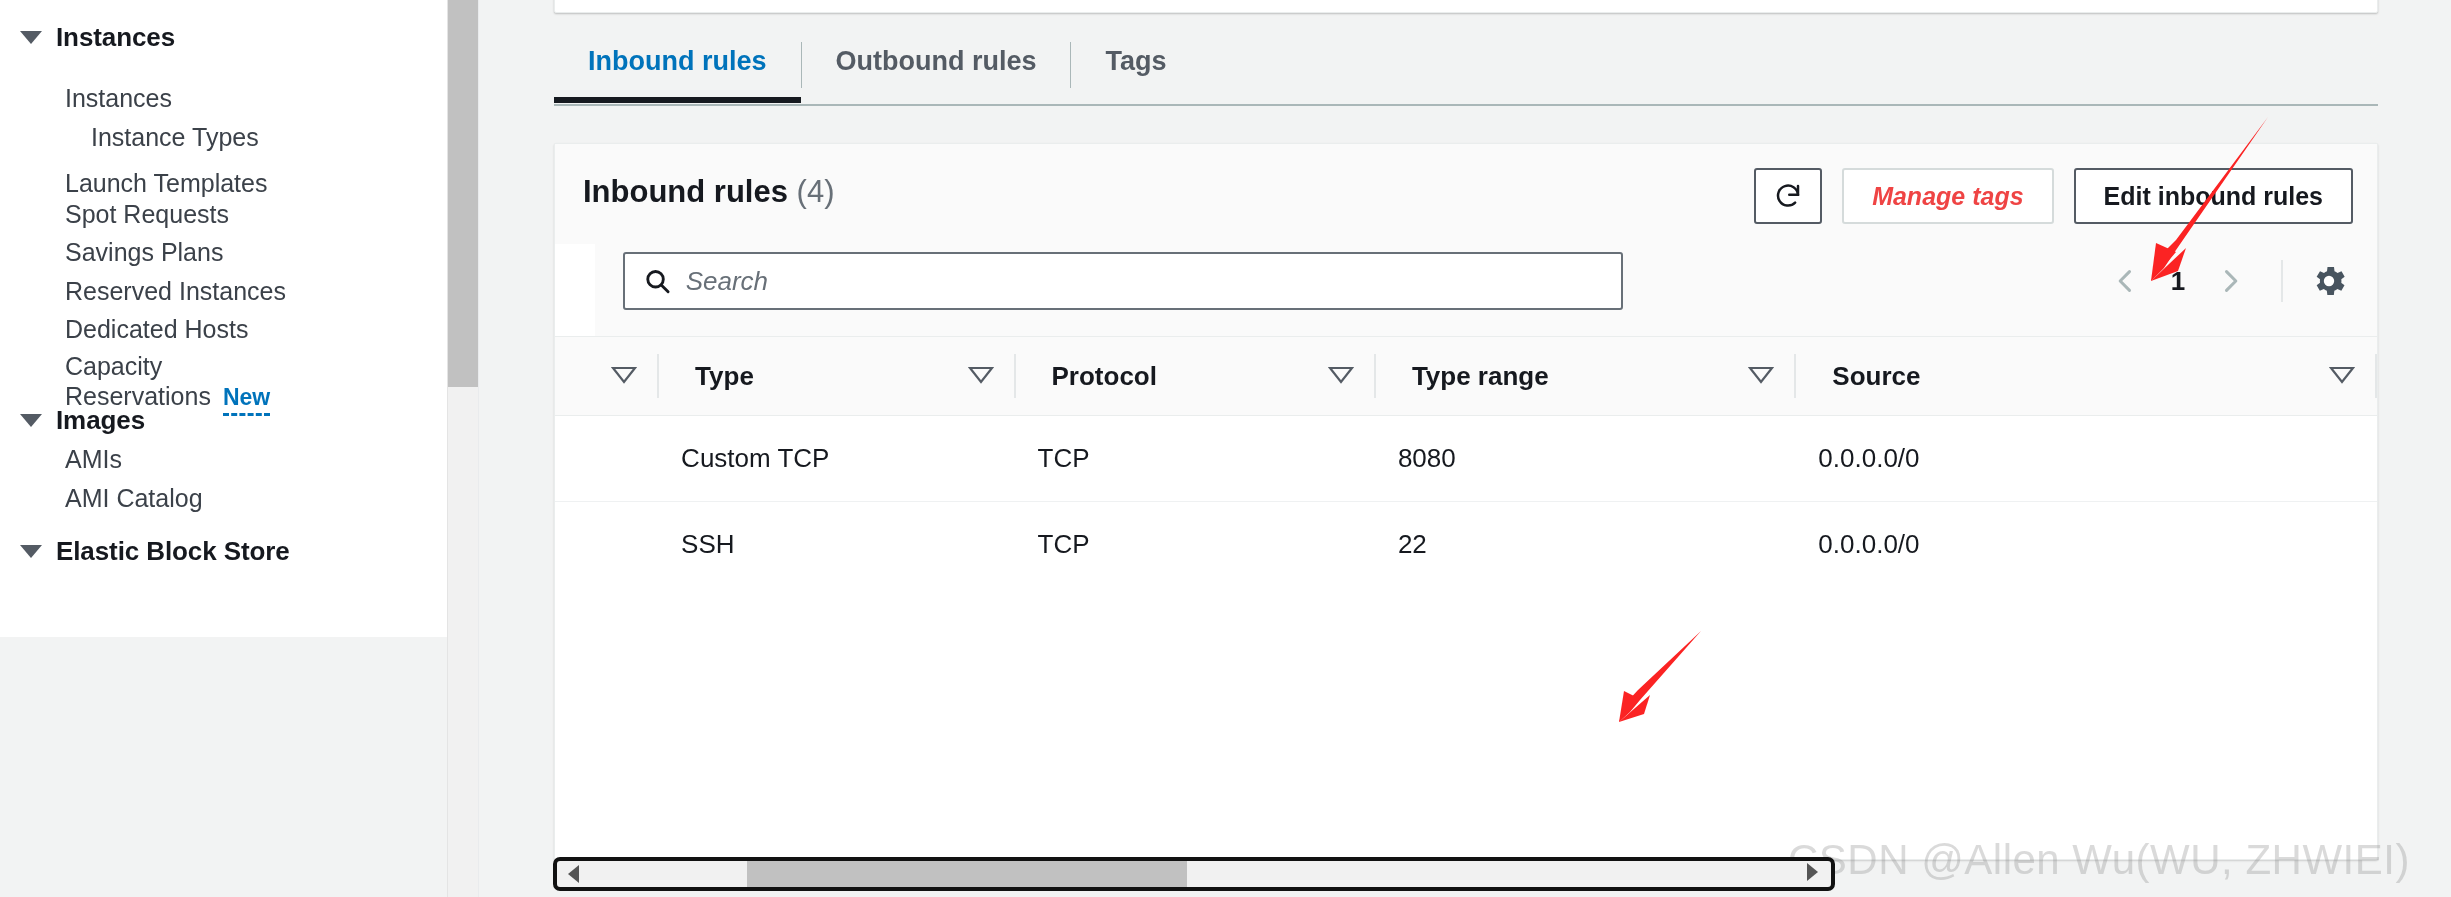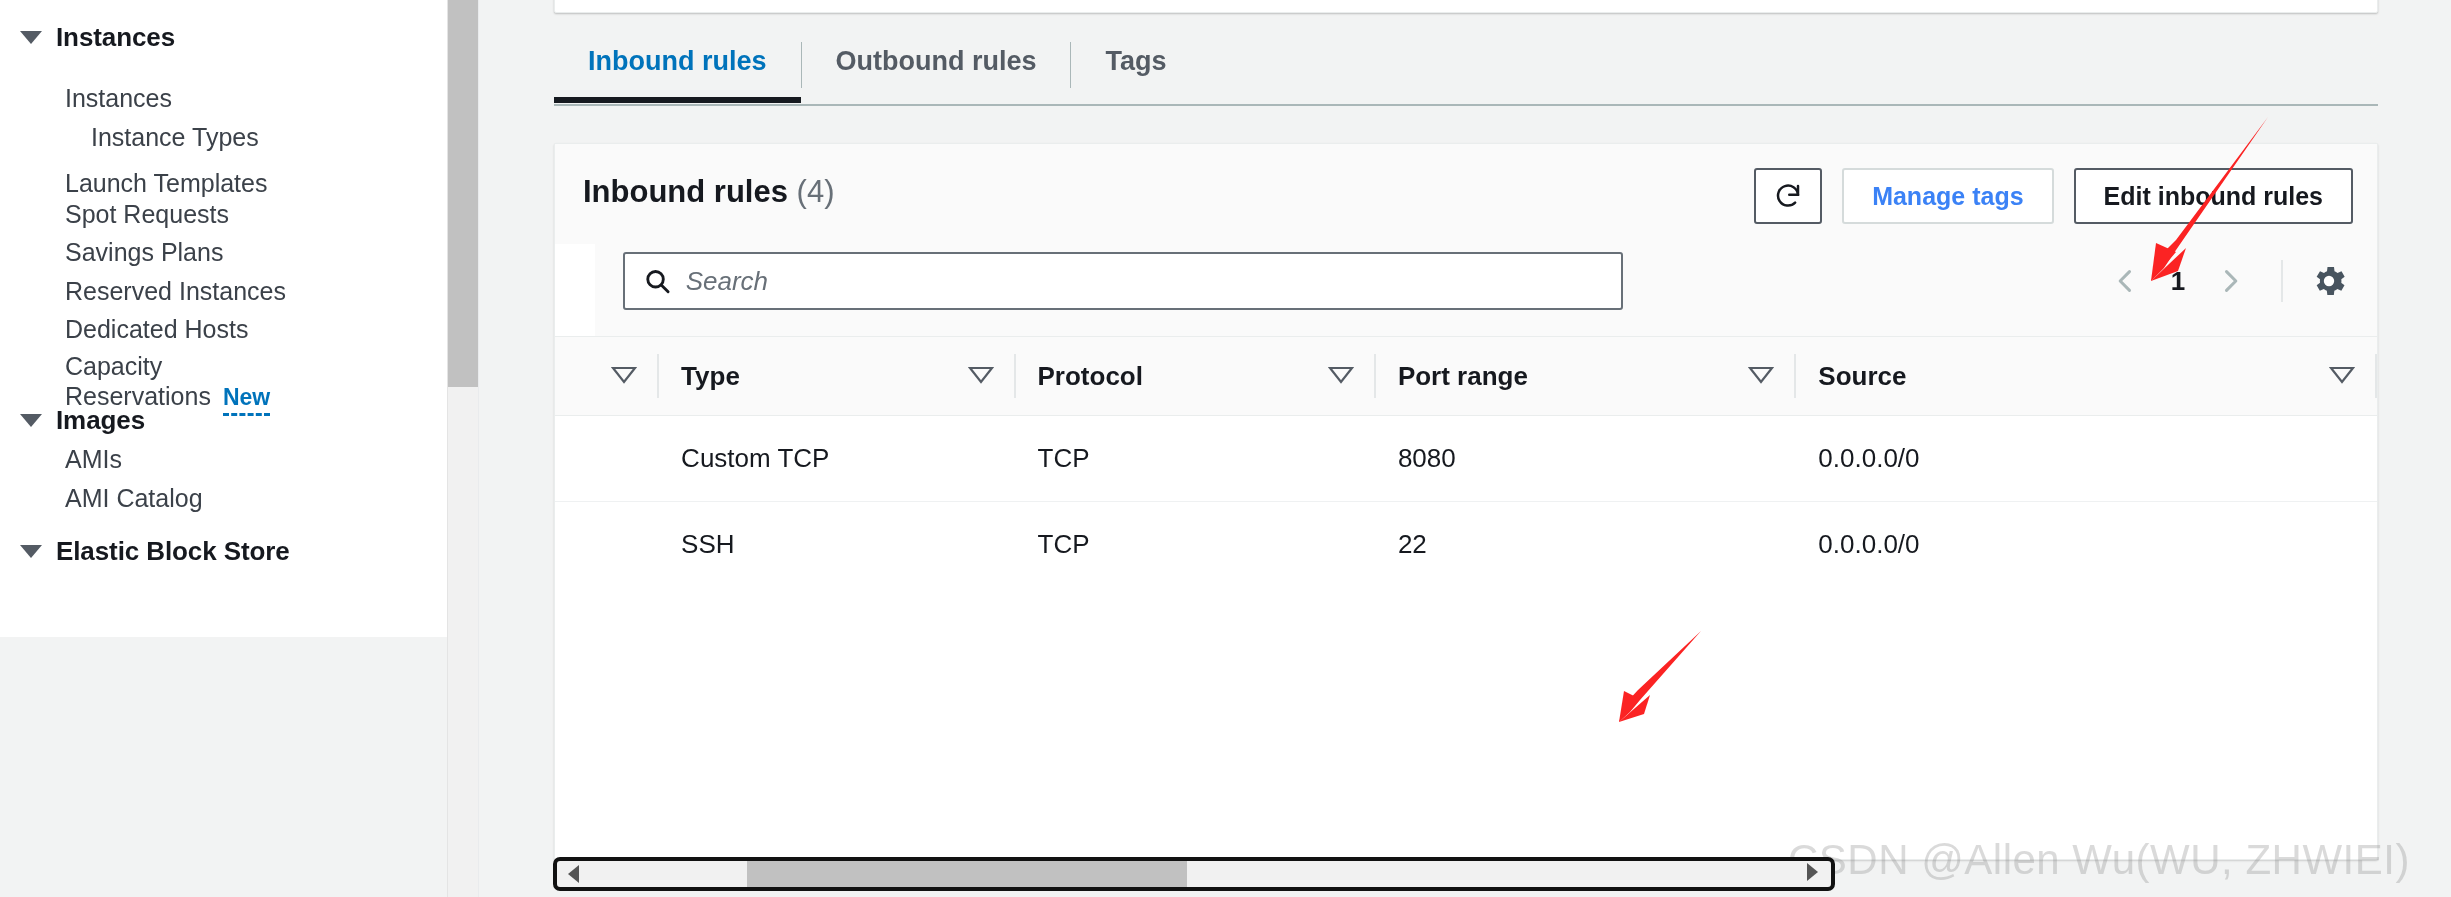--- a/index.html
+++ b/index.html
@@ -114,21 +114,21 @@
   .btn {
     height: 56px; border-radius: 3px; background: #ffffff;
     border: 2px solid #545b64; color: #16191f;
     font-size: 25px; font-weight: bold;
     display: flex; align-items: center; justify-content: center;
     padding: 0 28px; white-space: nowrap;
     font-family: "Liberation Sans", sans-serif;
     cursor: pointer;
   }
   .btn.icon-only { width: 68px; padding: 0; }
-  .btn.disabled { border-color: #d5dbdb; color: #3b82f6; cursor: default; }
+  .btn.disabled { border-color: #d5dbdb; color: #ef4444; cursor: default; font-style: italic; }
 
   
   #search-row {
     position: relative; height: 92px; background: #fafafa; margin-left: 40px;
   }
   #search-box {
     position: absolute; left: 28px; top: 8px; width: 1000px; height: 58px;
     border: 2px solid #687078; border-radius: 3px; background: #ffffff;
     display: flex; align-items: center; padding: 0 18px; gap: 14px;
   }
@@ -158,21 +158,21 @@
   table#rules { width: 100%; border-collapse: collapse; table-layout: fixed; }
   table#rules thead th {
     background: #fafafa;
     border-top: 1px solid #eaeded;
     border-bottom: 1px solid #eaeded;
     height: 78px;
     font-size: 26px; font-weight: bold; color: #16191f;
     text-align: left; padding: 0; vertical-align: middle;
   }
   .th-inner { display: flex; align-items: center; height: 78px; }
-  .th-label { padding-left: 22px; white-space: nowrap; }
+  .th-label { padding-left: 36px; white-space: nowrap; }
   .filter-tri {
     margin-left: auto; margin-right: 20px; flex: none;
   }
   .col-sep { width: 2px; height: 44px; background: #e4e7e8; flex: none; }
 
   table#rules tbody td {
     height: 86px; font-size: 26px; color: #16191f;
     border-bottom: 1px solid #eff1f2;
     padding: 0 0 0 22px; vertical-align: middle;
     white-space: nowrap;
@@ -344,21 +344,21 @@
                 <span class="filter-tri">
                   <svg width="26" height="20" viewBox="0 0 26 20">
                       <polygon points="2,3 24,3 13,17" fill="none" stroke="#545b64" stroke-width="2.2"></polygon>
                     </svg>
                 </span>
                 <span class="col-sep"></span>
               </div>
             </th>
             <th>
               <div class="th-inner">
-                <span class="th-label">Port range</span>
+                <span class="th-label">Type range</span>
                 <span class="filter-tri">
                   <svg width="26" height="20" viewBox="0 0 26 20">
                       <polygon points="2,3 24,3 13,17" fill="none" stroke="#545b64" stroke-width="2.2"></polygon>
                     </svg>
                 </span>
                 <span class="col-sep"></span>
               </div>
             </th>
             <th>
               <div class="th-inner">

